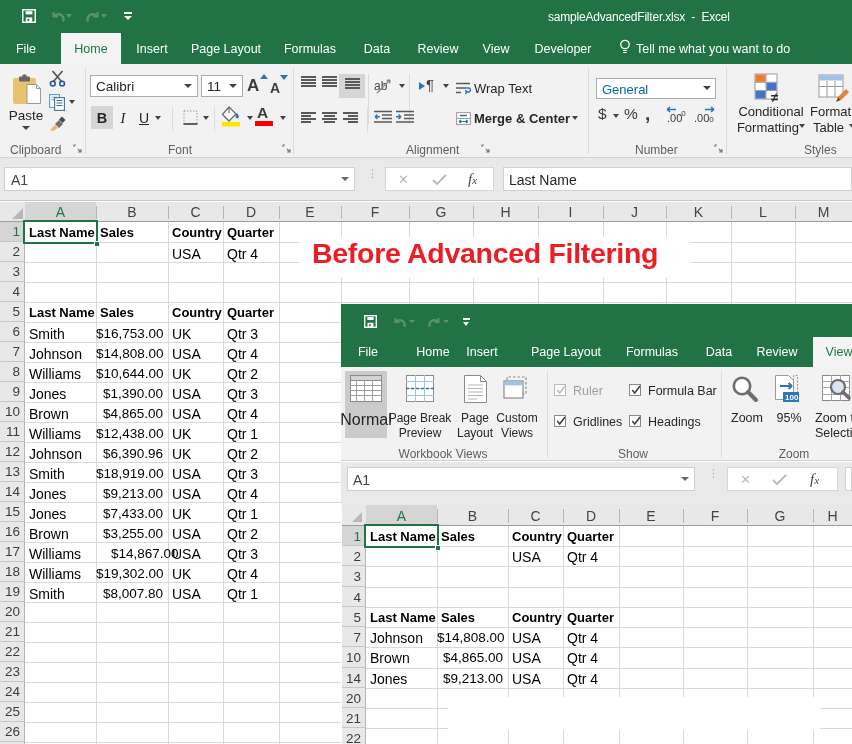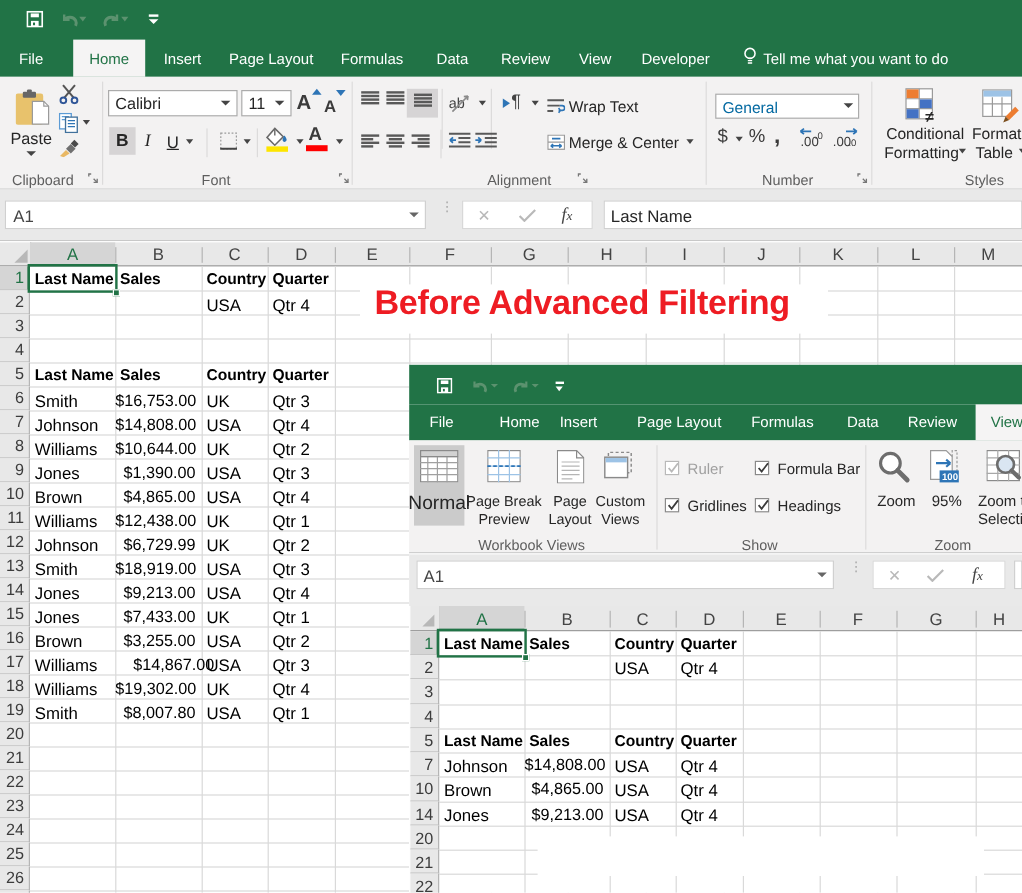--- a/index.html
+++ b/index.html
@@ -17,20 +17,21 @@
 <path d="M2.5 5.5 C5 2.5 10 2.5 12 6 C13 8 12.5 9.5 12 10.5" fill="none" stroke="#5c926f" stroke-width="2.5"></path>
 </svg>
 <div style="position:absolute;left:66px;top:14px;width:0;height:0;border-left:3.5px solid transparent;border-right:3.5px solid transparent;border-top:4px solid #5c926f;"></div>
 <svg style="position:absolute;left:85px;top:11px" width="15" height="12" viewBox="0 0 15 12">
 <path d="M12.5 1 L12.5 5.5 L8 5.5" fill="none" stroke="#5c926f" stroke-width="2"></path>
 <path d="M12.5 5.5 C10 2.5 5 2.5 3 6 C2 8 2.5 9.5 3 10.5" fill="none" stroke="#5c926f" stroke-width="2.5"></path>
 </svg>
 <div style="position:absolute;left:101px;top:14px;width:0;height:0;border-left:3.5px solid transparent;border-right:3.5px solid transparent;border-top:4px solid #5c926f;"></div>
 <div style="position:absolute;left:124px;top:12px;width:8px;height:2px;background:#fff;"></div>
 <div style="position:absolute;left:124px;top:16px;width:0;height:0;border-left:4.0px solid transparent;border-right:4.0px solid transparent;border-top:4.5px solid #fff;"></div>
+<div style="position:absolute;left:548px;top:10px;font-size:12px;color:#fff;font-weight:normal;white-space:nowrap;letter-spacing:-0.2px;">sampleAdvancedFilter.xlsx&nbsp;&nbsp;-&nbsp;&nbsp;Excel</div>
 <div style="position:absolute;left:0px;top:35px;width:852px;height:29px;background:#217346;"></div>
 <div style="position:absolute;left:61px;top:33px;width:60px;height:31px;background:#f5f4f4;"></div>
 <div style="position:absolute;left:26px;top:42px;transform:translateX(-50%);font-size:12.5px;color:#fff;font-weight:normal;white-space:nowrap;">File</div>
 <div style="position:absolute;left:91px;top:42px;transform:translateX(-50%);font-size:12.5px;color:#217346;font-weight:normal;white-space:nowrap;">Home</div>
 <div style="position:absolute;left:152px;top:42px;transform:translateX(-50%);font-size:12.5px;color:#fff;font-weight:normal;white-space:nowrap;">Insert</div>
 <div style="position:absolute;left:226px;top:42px;transform:translateX(-50%);font-size:12.5px;color:#fff;font-weight:normal;white-space:nowrap;">Page Layout</div>
 <div style="position:absolute;left:310px;top:42px;transform:translateX(-50%);font-size:12.5px;color:#fff;font-weight:normal;white-space:nowrap;">Formulas</div>
 <div style="position:absolute;left:377px;top:42px;transform:translateX(-50%);font-size:12.5px;color:#fff;font-weight:normal;white-space:nowrap;">Data</div>
 <div style="position:absolute;left:438px;top:42px;transform:translateX(-50%);font-size:12.5px;color:#fff;font-weight:normal;white-space:nowrap;">Review</div>
 <div style="position:absolute;left:496px;top:42px;transform:translateX(-50%);font-size:12.5px;color:#fff;font-weight:normal;white-space:nowrap;">View</div>
@@ -159,21 +160,21 @@
 <path d="M0 1.5 h14 M0 6 h10.5 M0 10.5 h5" stroke="#595959" stroke-width="1.6"></path>
 <path d="M10.5 6 h2 a2 2 0 0 1 0 4 h-3 M9.5 8 L11 10 L9.5 12" stroke="#2e75b6" stroke-width="1.3" fill="none"></path>
 </svg>
 <div style="position:absolute;left:474px;top:81px;font-size:13px;color:#262626;font-weight:normal;white-space:nowrap;">Wrap Text</div>
 <svg style="position:absolute;left:456px;top:112px" width="15" height="13" viewBox="0 0 15 13">
 <rect x="0.6" y="0.6" width="13.8" height="11.8" fill="#fff" stroke="#9a9a9a" stroke-width="1"></rect>
 <path d="M0.6 6.5 h13.8" stroke="#9a9a9a" stroke-width="1"></path>
 <path d="M4 3.5 h7" stroke="#2e75b6" stroke-width="1.5"></path>
 <path d="M3 9.5 h9 M3 9.5 L5 8 M3 9.5 L5 11 M12 9.5 L10 8 M12 9.5 L10 11" stroke="#2e75b6" stroke-width="1.2" fill="none"></path>
 </svg>
-<div style="position:absolute;left:474px;top:111px;font-size:13px;color:#262626;font-weight:normal;white-space:nowrap;">Merge &amp; Center</div>
+<div style="position:absolute;left:474px;top:111px;font-size:13px;color:#262626;font-weight:bold;white-space:nowrap;">Merge &amp; Center</div>
 <div style="position:absolute;left:572px;top:116px;width:0;height:0;border-left:3.5px solid transparent;border-right:3.5px solid transparent;border-top:4px solid #444;"></div>
 <div style="position:absolute;left:406px;top:143px;font-size:12px;color:#5e5e5e;font-weight:normal;white-space:nowrap;">Alignment</div>
 <svg style="position:absolute;left:481px;top:144px" width="9" height="9" viewBox="0 0 9 9">
 <path d="M1 3 L1 1 L3 1 M5 5 L8 8 M8 5 L8 8 L5 8" fill="none" stroke="#777" stroke-width="1.1"></path>
 </svg>
 <div style="position:absolute;left:596px;top:78px;width:120px;height:21px;background:#fff;border:1px solid #ababab;"></div>
 <div style="position:absolute;left:602px;top:82px;font-size:13px;color:#0369a1;font-weight:normal;white-space:nowrap;">General</div>
 <div style="position:absolute;left:703px;top:86px;width:0;height:0;border-left:4.0px solid transparent;border-right:4.0px solid transparent;border-top:4.5px solid #444;"></div>
 <div style="position:absolute;left:598px;top:105px;font-size:15.5px;color:#3b3b3b;font-weight:normal;white-space:nowrap;">$</div>
 <div style="position:absolute;left:613px;top:114px;width:0;height:0;border-left:3.5px solid transparent;border-right:3.5px solid transparent;border-top:4px solid #444;"></div>
@@ -379,21 +380,21 @@
 <div style="position:absolute;left:227px;top:386px;font-size:14px;color:#000;font-weight:normal;white-space:nowrap;">Qtr 3</div>
 <div style="position:absolute;left:29px;top:406px;font-size:14px;color:#000;font-weight:normal;white-space:nowrap;">Brown</div>
 <div style="position:absolute;left:96px;top:406px;width:67px;text-align:right;font-size:13.5px;color:#000;white-space:nowrap;">$4,865.00</div>
 <div style="position:absolute;left:172px;top:406px;font-size:14px;color:#000;font-weight:normal;white-space:nowrap;">USA</div>
 <div style="position:absolute;left:227px;top:406px;font-size:14px;color:#000;font-weight:normal;white-space:nowrap;">Qtr 4</div>
 <div style="position:absolute;left:29px;top:426px;font-size:14px;color:#000;font-weight:normal;white-space:nowrap;">Williams</div>
 <div style="position:absolute;left:96px;top:426px;width:67px;text-align:right;font-size:13.5px;color:#000;white-space:nowrap;">$12,438.00</div>
 <div style="position:absolute;left:172px;top:426px;font-size:14px;color:#000;font-weight:normal;white-space:nowrap;">UK</div>
 <div style="position:absolute;left:227px;top:426px;font-size:14px;color:#000;font-weight:normal;white-space:nowrap;">Qtr 1</div>
 <div style="position:absolute;left:29px;top:446px;font-size:14px;color:#000;font-weight:normal;white-space:nowrap;">Johnson</div>
-<div style="position:absolute;left:96px;top:446px;width:67px;text-align:right;font-size:13.5px;color:#000;white-space:nowrap;">$6,729.99</div>
+<div style="position:absolute;left:96px;top:446px;width:67px;text-align:right;font-size:13.5px;color:#000;white-space:nowrap;">$6,390.96</div>
 <div style="position:absolute;left:172px;top:446px;font-size:14px;color:#000;font-weight:normal;white-space:nowrap;">UK</div>
 <div style="position:absolute;left:227px;top:446px;font-size:14px;color:#000;font-weight:normal;white-space:nowrap;">Qtr 2</div>
 <div style="position:absolute;left:29px;top:466px;font-size:14px;color:#000;font-weight:normal;white-space:nowrap;">Smith</div>
 <div style="position:absolute;left:96px;top:466px;width:67px;text-align:right;font-size:13.5px;color:#000;white-space:nowrap;">$18,919.00</div>
 <div style="position:absolute;left:172px;top:466px;font-size:14px;color:#000;font-weight:normal;white-space:nowrap;">USA</div>
 <div style="position:absolute;left:227px;top:466px;font-size:14px;color:#000;font-weight:normal;white-space:nowrap;">Qtr 3</div>
 <div style="position:absolute;left:29px;top:486px;font-size:14px;color:#000;font-weight:normal;white-space:nowrap;">Jones</div>
 <div style="position:absolute;left:96px;top:486px;width:67px;text-align:right;font-size:13.5px;color:#000;white-space:nowrap;">$9,213.00</div>
 <div style="position:absolute;left:172px;top:486px;font-size:14px;color:#000;font-weight:normal;white-space:nowrap;">USA</div>
 <div style="position:absolute;left:227px;top:486px;font-size:14px;color:#000;font-weight:normal;white-space:nowrap;">Qtr 4</div>

